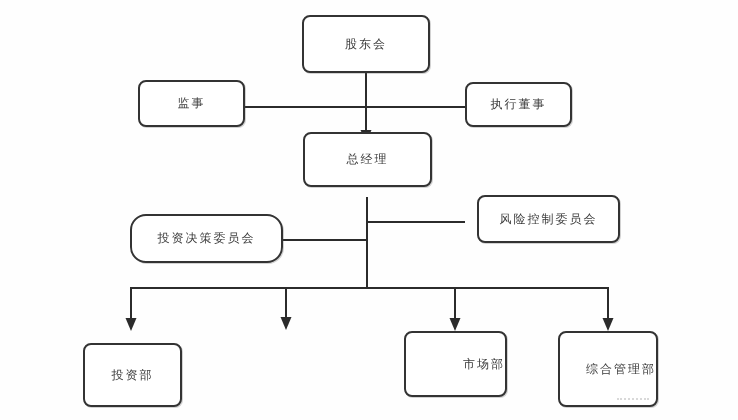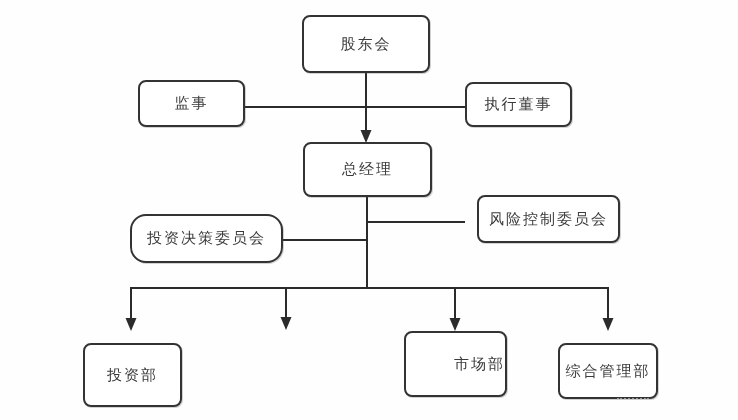--- a/index.html
+++ b/index.html
@@ -24,37 +24,37 @@
   }
   .node {
     position: absolute;
     box-sizing: border-box;
     background: #ffffff;
     border: 2px solid #333333;
     border-radius: 8px;
     display: flex;
     align-items: center;
     justify-content: center;
-    font-size: 15px;
+    font-size: 12px;
     color: #3b3b3b;
     letter-spacing: 2px;
     box-shadow: 1px 1px 0 rgba(80,80,80,0.25);
     white-space: nowrap;
   }
   
   .n-shareholders { left: 302px; top: 15px;  width: 128px; height: 58px; }
   .n-supervisor   { left: 138px; top: 80px;  width: 107px; height: 47px; }
   .n-exec-dir     { left: 465px; top: 82px;  width: 107px; height: 45px; }
-  .n-gm           { left: 303px; top: 142px; width: 129px; height: 55px; }
+  .n-gm           { left: 303px; top: 132px; width: 129px; height: 55px; }
   .n-invest-com   { left: 130px; top: 214px; width: 153px; height: 49px; border-radius: 16px; }
   .n-risk-com     { left: 465px; top: 195px; width: 143px; height: 48px; margin-left: 12px; }
   .n-dept-invest  { left: 83px;  top: 331px; width: 99px;  height: 64px; margin-top: 12px; }
   .n-dept-risk    { left: 237px; top: 330px; width: 98px;  height: 66px; }
   .n-dept-market  { left: 404px; top: 331px; width: 103px; height: 66px; justify-content: flex-end; }
-  .n-dept-admin   { left: 558px; top: 343px; width: 100px; height: 56px; }
+  .n-dept-admin   { left: 558px; top: 331px; width: 100px; height: 76px; justify-content: flex-end; }
   .smudge {
     position: absolute;
     left: 617px;
     top: 398px;
     width: 32px;
     height: 2px;
     border-top: 2px dotted #c9c9c9;
     opacity: 0.7;
   }
 </style>

